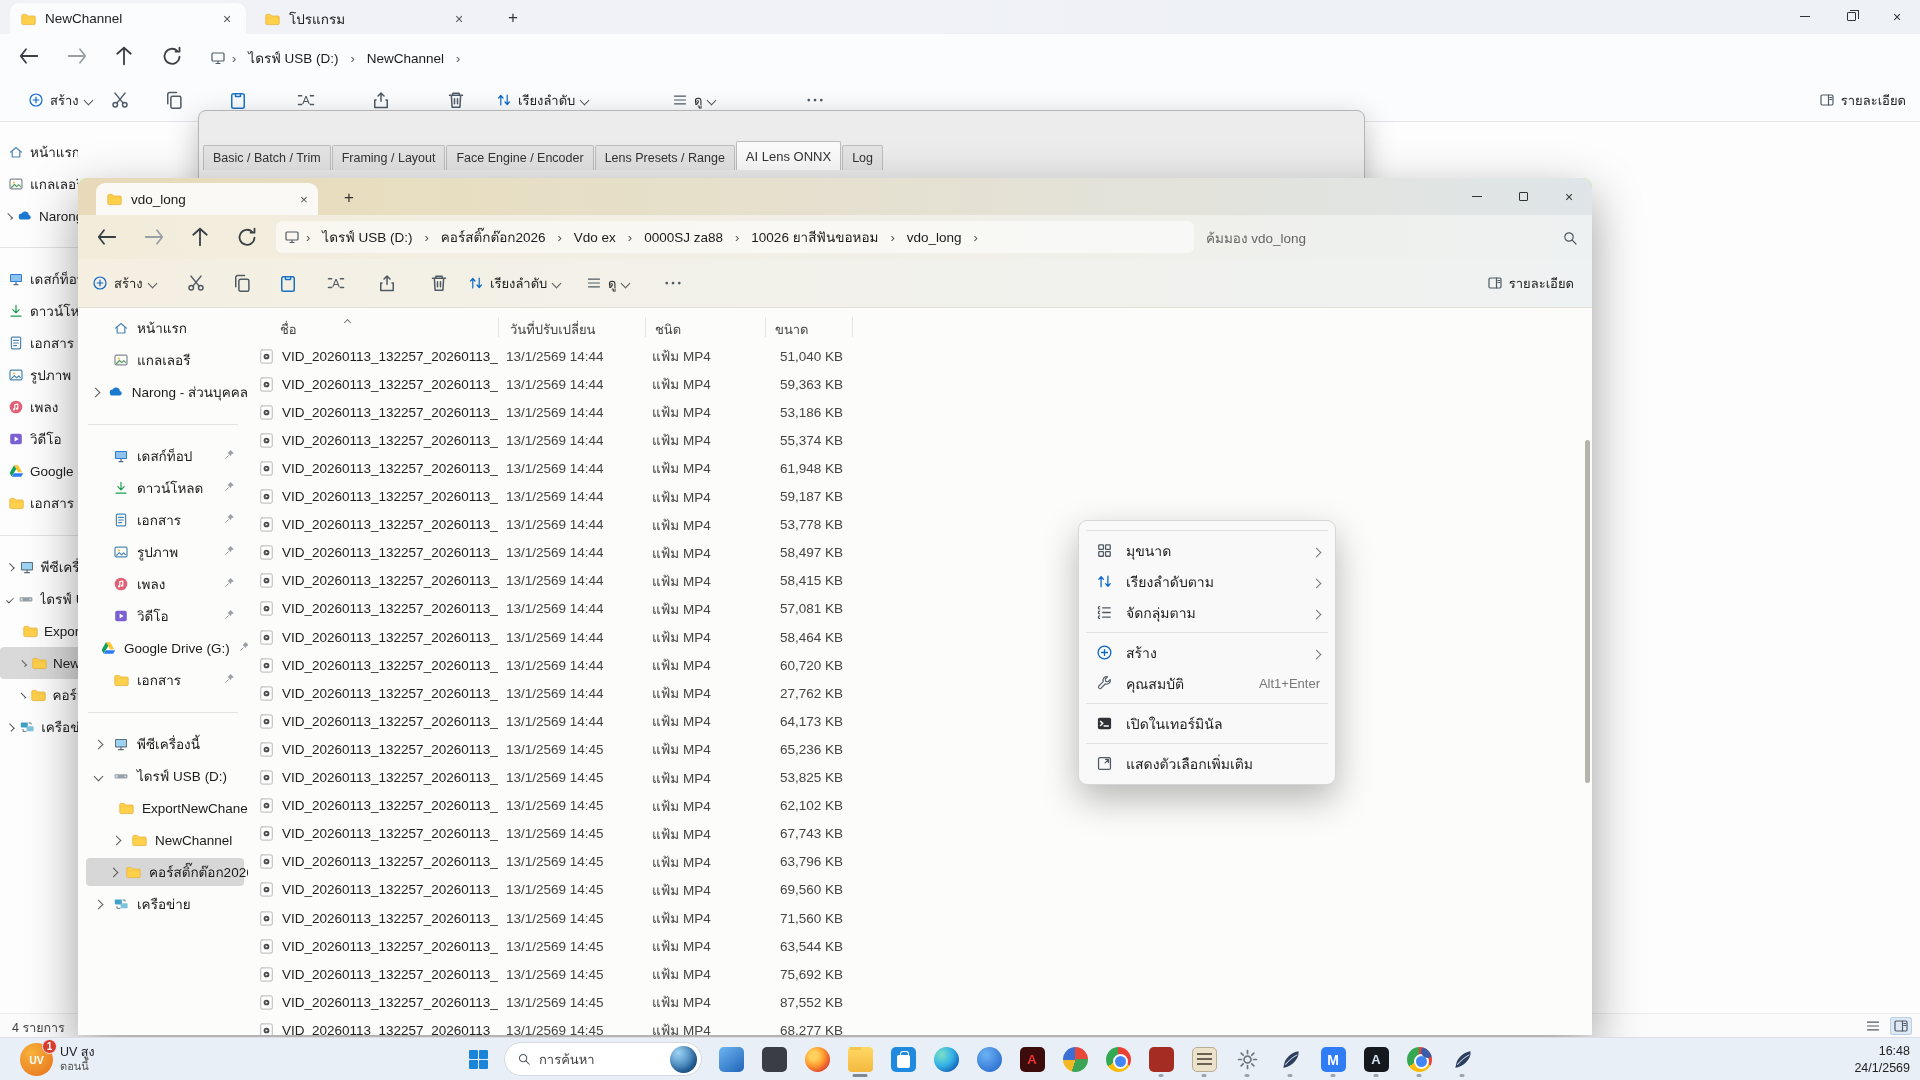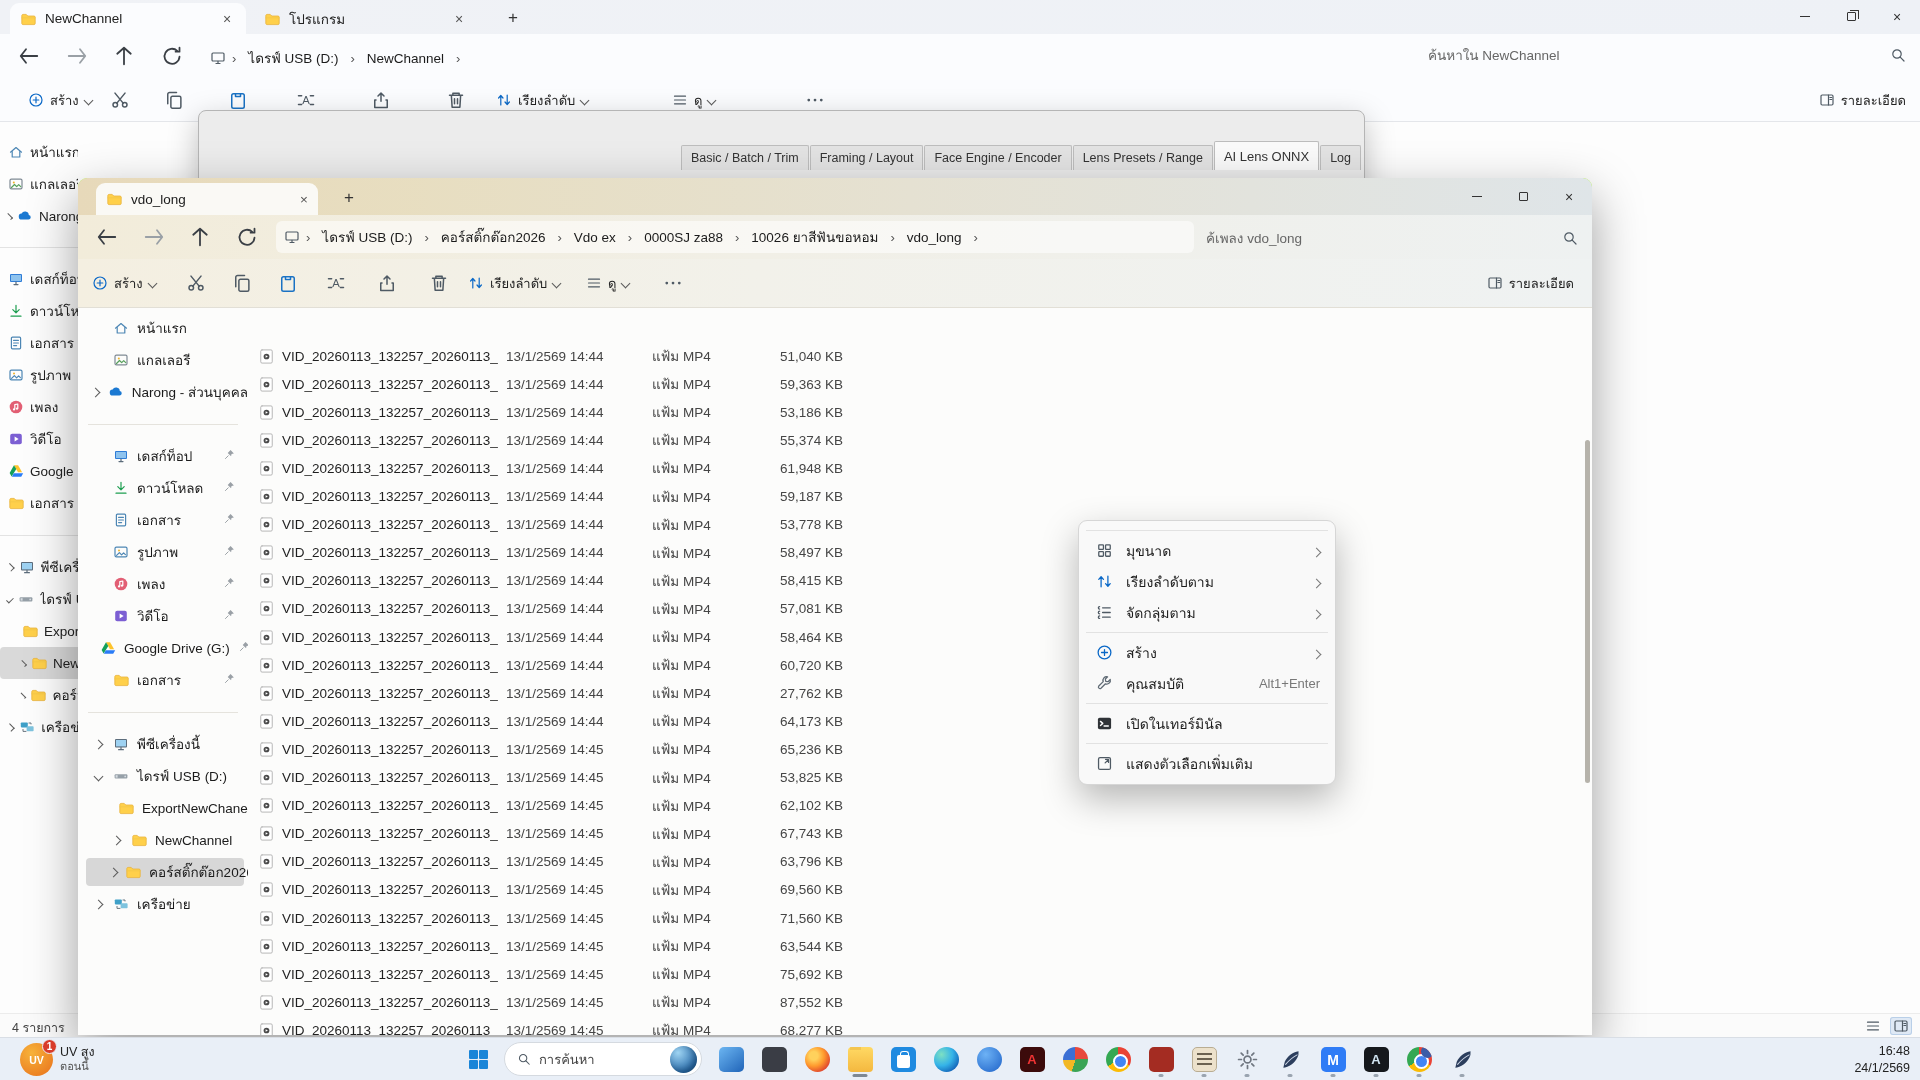--- a/index.html
+++ b/index.html
@@ -44,21 +44,21 @@
   .bgs-item { height:32px; display:flex; align-items:center; gap:6px; padding-left:8px; white-space:nowrap; font-size:13.5px; color:#222; }
   .bgs-item .lbl { overflow:hidden; }
   .bgs-item.sel { background:#d9d9d9; border-radius:4px 0 0 4px; }
   .bgs-div { height:1px; background:#e3e3e3; margin:15px 0; }
   .bgs-div.b { margin:15.5px 0 15.5px 0; }
 
   
   .rf-win { position:absolute; left:198px; top:110px; width:1167px; height:520px; background:#ececec; border:1px solid #b5b5b5; border-radius:8px 8px 0 0; box-shadow:0 10px 30px rgba(0,0,0,.25); }
   .rf-title { position:absolute; top:0; left:0; right:0; height:30px; background:#f3f3f3; border-radius:8px 8px 0 0; display:flex; align-items:center; gap:8px; padding:0 12px; font-size:13.5px; color:#5a5a5a; }
   .rf-ctrls { margin-left:auto; display:flex; gap:26px; padding-right:8px; color:#555; font-size:13px; align-items:center; }
-  .rf-tabs { position:absolute; top:30px; left:2px; right:2px; height:29px; display:flex; align-items:flex-end; padding-left:2px; background:#ececec;justify-content:flex-end; }
+  .rf-tabs { position:absolute; top:30px; left:2px; right:2px; height:29px; display:flex; align-items:flex-end; padding-left:2px; background:#ececec; }
   .rf-tab { height:25px; display:flex; align-items:center; padding:0 9px; font-size:12.5px; color:#333; background:#e3e3e3; border:1px solid #bdbdbd; border-bottom:none; margin-right:1px; border-radius:2px 2px 0 0; white-space:nowrap; }
   .rf-tab.active { background:#fafafa; height:29px; font-size:13px; }
 
   
   .fg-win { position:absolute; left:78px; top:178px; width:1514px; height:857px; border-radius:9px 9px 0 0; box-shadow:0 18px 50px rgba(0,0,0,.38); background:#bef264; overflow:hidden; }
   .fg-tabsrow { position:absolute; top:0; left:0; right:0; height:37px; border-radius:9px 9px 0 0; background:linear-gradient(90deg,#e7d9ba 0%,#e8debfcc 22%,#e5e1d2 55%,#dfe5e8 100%); background-color:#e6ddc6; }
   .fg-tab { position:absolute; left:18px; top:5px; width:222px; height:32px; background:#faf9f5; border-radius:9px 9px 0 0; display:flex; align-items:center; gap:9px; padding:0 10px; font-size:13.5px; color:#1b1b1b; }
   .fg-addr { position:absolute; top:37px; left:0; right:0; height:44px; background:linear-gradient(90deg,#f2ecda,#f1efe6 45%,#eef1f1); }
   .crumb-pill { position:absolute; left:198px; top:6px; height:32px; width:918px; background:rgba(255,255,255,.55); border-radius:6px; display:flex; align-items:center; padding:0 8px; }
   .fg-toolbar { position:absolute; top:81px; left:0; right:0; height:49px; background:linear-gradient(90deg,#f4efe1,#f2f1ea 45%,#eff2f2); border-bottom:1px solid #e2dfd6; }
@@ -211,29 +211,20 @@
               <rect x="2" y="3" width="12" height="8" rx="1"></rect>
               <path d="M6 13.5h4M8 11.3v2.2"></path>
             </svg>
           </span>
       <span class="crumb-sep">›</span>
           <span class="crumb">ไดรฟ์ USB (D:)</span>
           <span class="crumb-sep">›</span>
           <span class="crumb">NewChannel</span>
           <span class="crumb-sep">›</span>
         </div>
-      <div class="searchbox" style="left:1428px;top:10px;width:478px;">
-        <span>ค้นหาใน NewChannel</span>
-        <span class="ic">
-            <svg viewBox="0 0 16 16" fill="none" stroke="#4f5a64" stroke-width="1.2" stroke-linecap="round" stroke-linejoin="round">
-              <circle cx="7" cy="7" r="4.2"></circle>
-              <path d="M10.2 10.2L14 14"></path>
-            </svg>
-          </span>
-      </div>
     </div>
     <div class="bg-toolbar">
       <div class="tbtn" style="left:28px;">
         <span class="ic">
             <svg viewBox="0 0 16 16" fill="none" stroke="#4f5a64" stroke-width="1.2" stroke-linecap="round" stroke-linejoin="round">
               <circle cx="8" cy="8" r="6" stroke="#0a68c7"></circle>
               <path d="M8 5.2v5.6M5.2 8h5.6" stroke="#0a68c7"></path>
             </svg>
           </span>
         <span>สร้าง</span>
@@ -574,21 +565,21 @@
             <span class="crumb-sep">›</span>
             <span class="crumb">0000SJ za88</span>
             <span class="crumb-sep">›</span>
             <span class="crumb">10026 ยาสีฟันขอหอม</span>
             <span class="crumb-sep">›</span>
             <span class="crumb">vdo_long</span>
             <span class="crumb-sep">›</span>
           </div>
       </div>
       <div class="searchbox" style="left:1128px;top:12px;width:372px;">
-        <span>ค้เพลง vdo_long</span>
+        <span>ค้มมอง vdo_long</span>
         <span class="ic">
             <svg viewBox="0 0 16 16" fill="none" stroke="#4f5a64" stroke-width="1.2" stroke-linecap="round" stroke-linejoin="round">
               <circle cx="7" cy="7" r="4.2"></circle>
               <path d="M10.2 10.2L14 14"></path>
             </svg>
           </span>
       </div>
     </div>
     <div class="fg-toolbar">
       <div class="tbtn" style="left:14px;top:10px;">
@@ -909,20 +900,31 @@
               <svg viewBox="0 0 16 16" fill="none" stroke="#4f5a64" stroke-width="1.2" stroke-linecap="round" stroke-linejoin="round">
                 <rect x="1.8" y="3.4" width="7" height="5" rx=".8" fill="#3fa0c8" stroke="none"></rect>
                 <rect x="7.6" y="7.2" width="7" height="5" rx=".8" fill="#7ec3de" stroke="none"></rect>
                 <path d="M4 10.4v2h3M12 5v-1h-2" stroke="#6b7680" stroke-width="1"></path>
               </svg>
             </span>
             <span class="lbl">เครือข่าย</span>
           </div>
         </div>
       <div class="list">
+        <div class="lhead">
+          <span class="sortmark"><span class="chev u"></span></span>
+          <span class="col" style="left:32px;">ชื่อ</span>
+          <span class="col" style="left:262px;">วันที่ปรับเปลี่ยน</span>
+          <span class="col" style="left:407px;">ชนิด</span>
+          <span class="col" style="left:527px;">ขนาด</span>
+          <span class="vsep" style="left:250px;"></span>
+          <span class="vsep" style="left:397px;"></span>
+          <span class="vsep" style="left:517px;"></span>
+          <span class="vsep" style="left:604px;"></span>
+        </div>
         <div class="rows" id="file-rows">
             <div class="row" style="top: 0px;">
               <span class="ic">
                 <svg viewBox="0 0 16 16" fill="none" stroke="#4f5a64" stroke-width="1.2" stroke-linecap="round" stroke-linejoin="round">
                   <rect x="2.6" y="1.8" width="10.8" height="12.4" rx="1.2" fill="#fff" stroke="#b3b3b3" stroke-width=".9"></rect>
                   <circle cx="8" cy="8" r="2.7" fill="#4a4a4a" stroke="none"></circle>
                   <path d="M7.2 6.9l2.1 1.1-2.1 1.1z" fill="#fff" stroke="none"></path>
                 </svg>
               </span>
               <span class="cell c-name">VID_20260113_132257_20260113_132919_9...</span>

